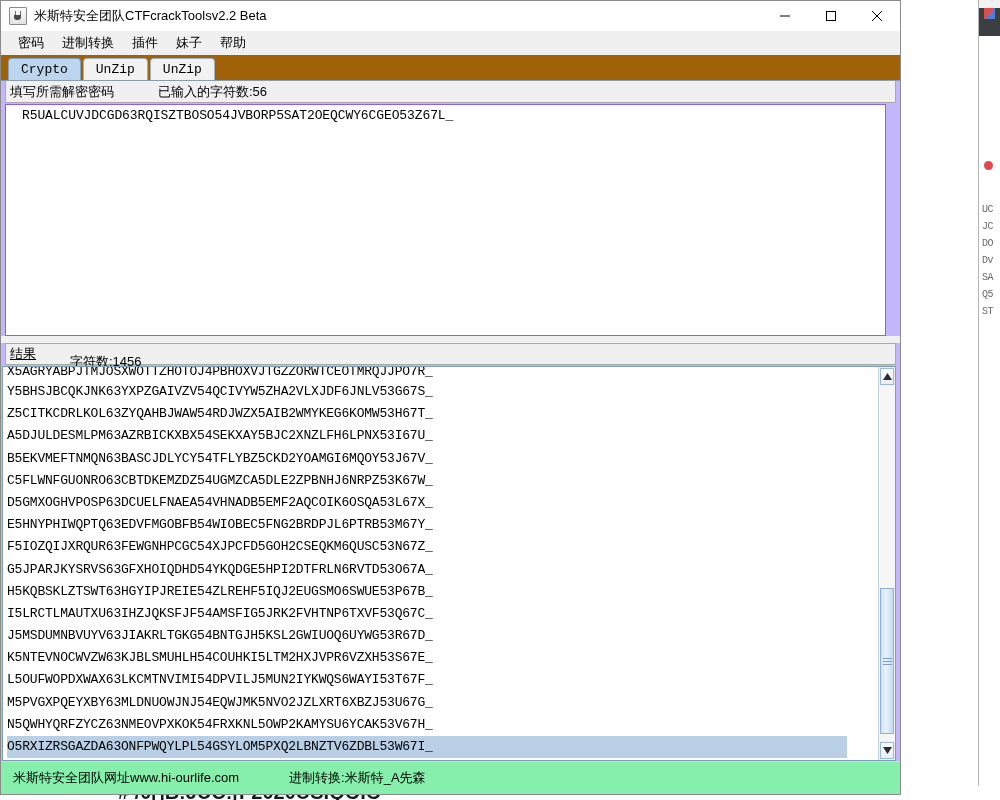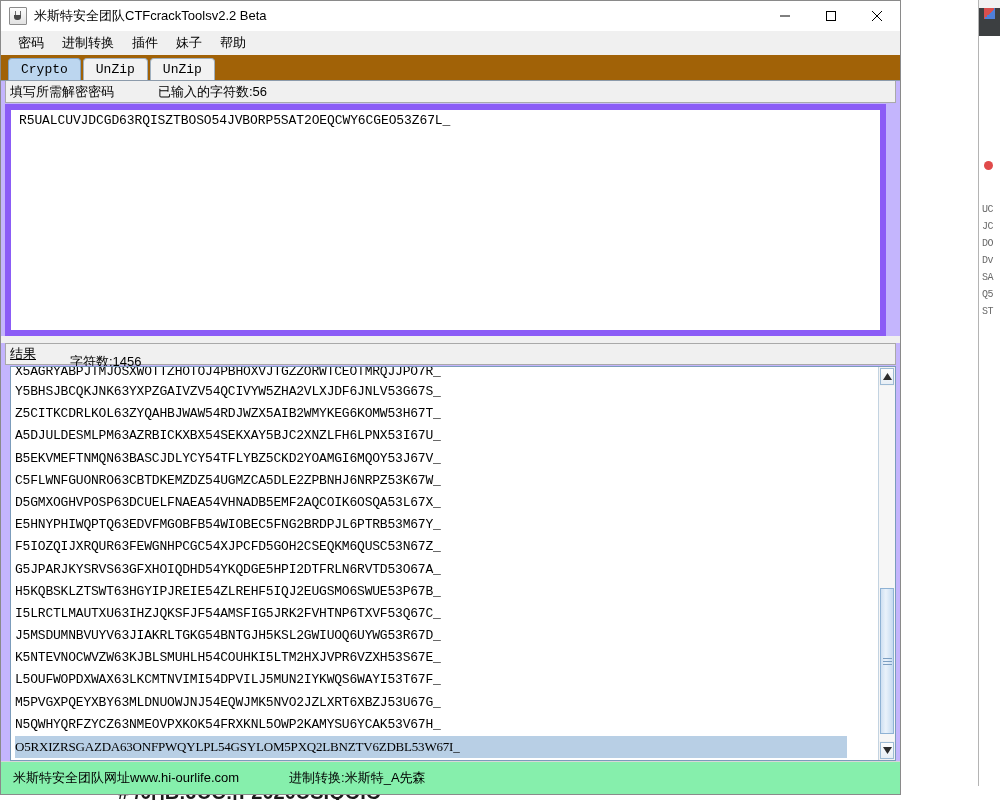--- a/index.html
+++ b/index.html
@@ -220,26 +220,26 @@
     margin: 0 4px 0 4px;
     flex: 0 0 auto;
   }
   .label-bar .seg1 { padding-left: 4px; }
   .label-bar .seg2 { padding-left: 44px; }
 
   .input-area {
     margin: 1px 14px 0 4px;
     height: 232px;
     background: #ffffff;
-    border: 6px solid #8b5cf6;
+    border: 1px solid #8b5cf6;
     box-sizing: border-box;
     font-family: "Liberation Mono", monospace;
     font-size: 13px;
     color: #000000;
-    padding: 3px 8px;
+    padding: 3px 16px;
     overflow: hidden;
     flex: 0 0 auto;
     letter-spacing: -0.1px;
     white-space: pre;
   }
 
   .spacer-strip {
     height: 7px;
     background: #f0f0f0;
     flex: 0 0 auto;
@@ -254,21 +254,21 @@
     align-items: center;
     font-size: 13px;
     color: #000000;
     margin: 0 4px;
     flex: 0 0 auto;
   }
   .result-label-bar .seg1 { padding-left: 4px; text-decoration: underline; }
   .result-label-bar .seg2 { padding-left: 34px; margin-top: 16px; }
 
   .result-wrap {
-    margin: 1px 4px 0 9px;
+    margin: 1px 4px 0 1px;
     flex: 1 1 auto;
     background: #ffffff;
     border: 1px solid #7b9cbb;
     box-sizing: border-box;
     display: flex;
     min-height: 0;
     position: relative;
     gap: 31px;
   }
   .result-text {
@@ -288,21 +288,20 @@
   }
   .result-line.clipped {
     height: 14px;
     line-height: 9px;
     overflow: hidden;
   }
   .result-line.selected {
     background: #b8cfe5;
     display: inline-block;
     min-width: 100%;
-    font-family: Liberation Serif, serif;
   }
 
   
   .vscroll {
     width: 17px;
     flex: 0 0 auto;
     background: #f2f2f2;
     border-left: 1px solid #c3d3e1;
     display: flex;
     flex-direction: column;

